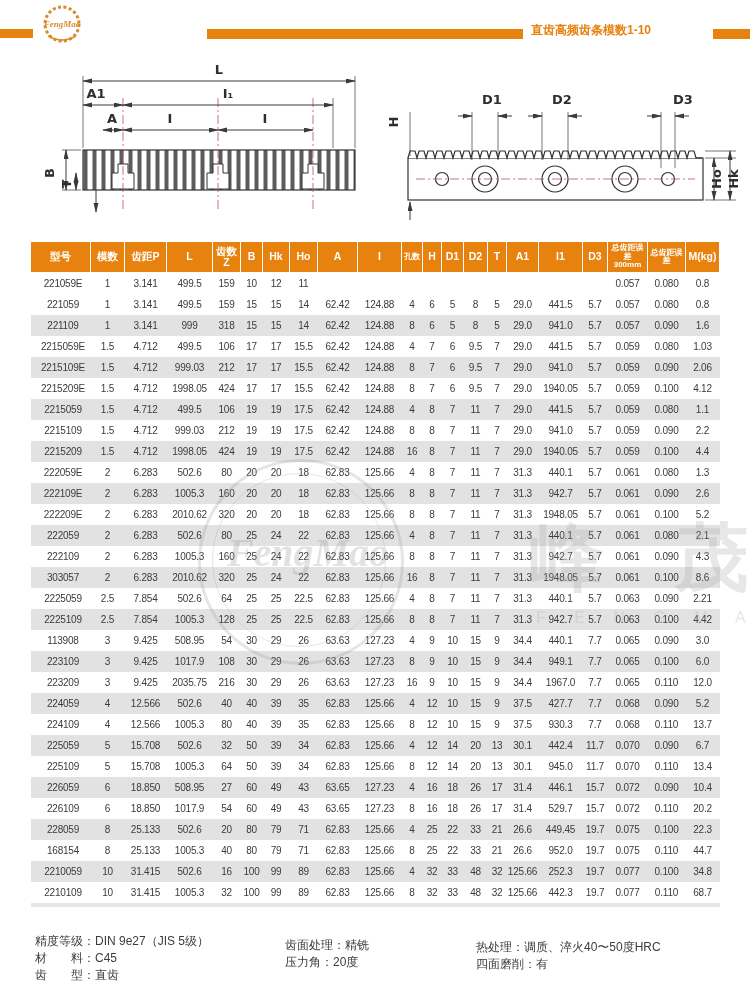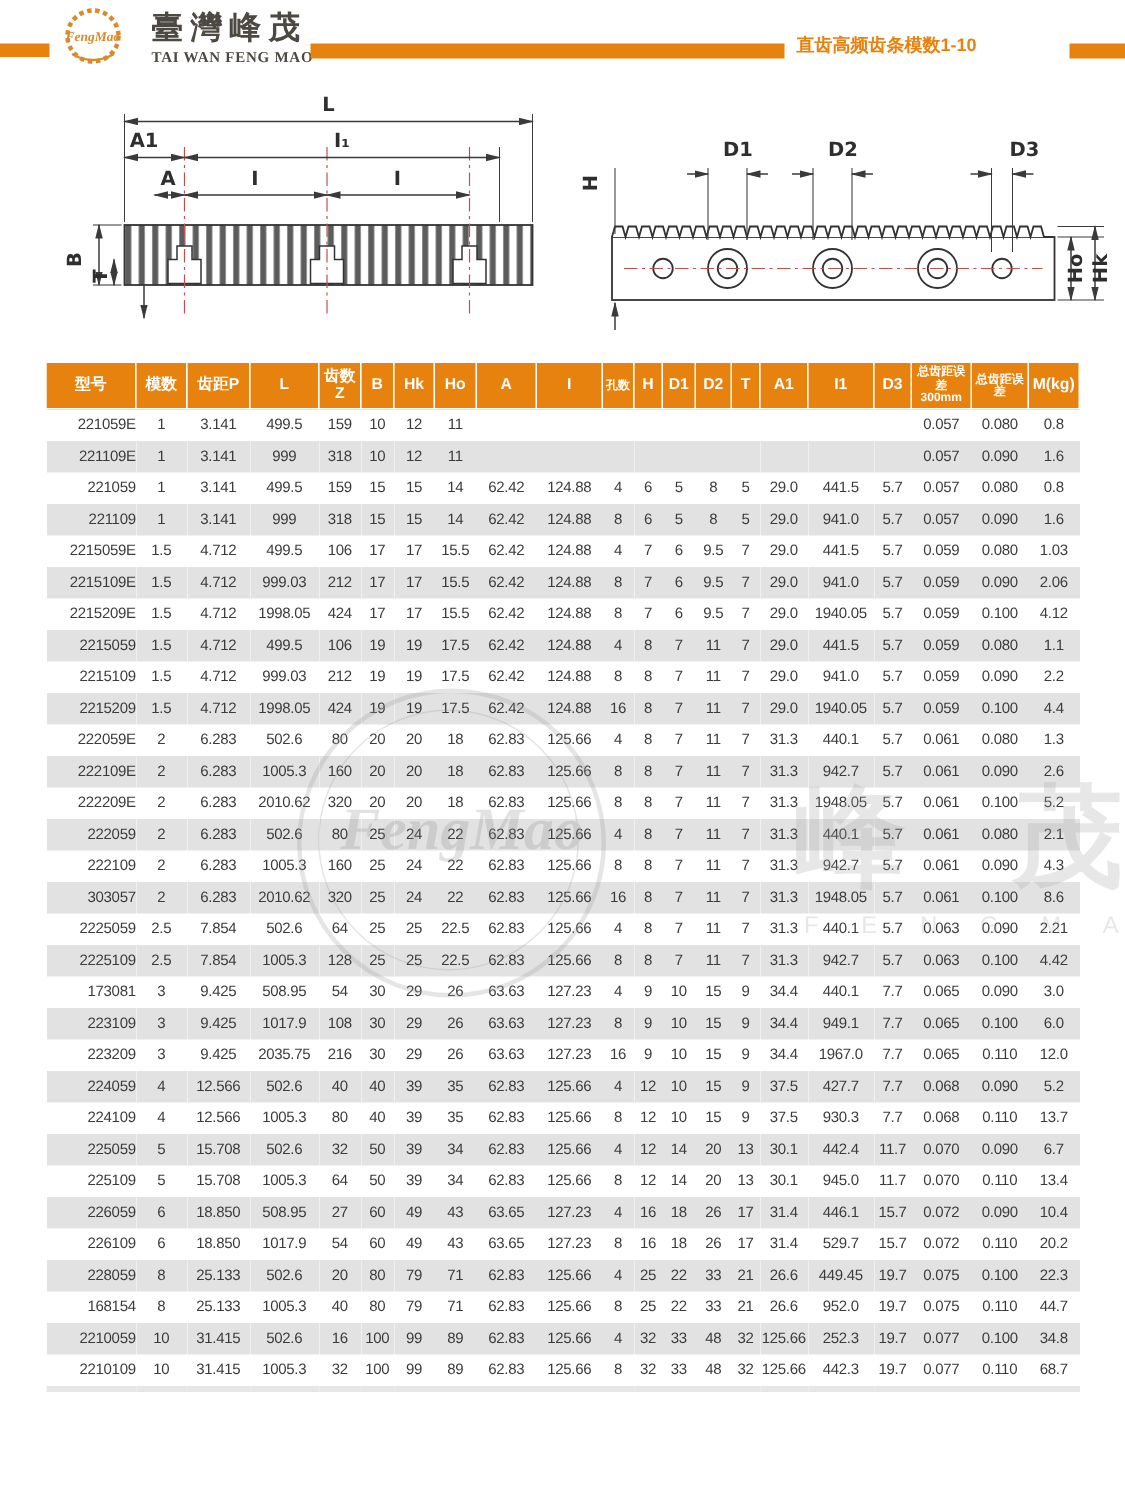--- a/index.html
+++ b/index.html
@@ -30,21 +30,21 @@
   .dlabel{font:bold 13px "DejaVu Sans",sans-serif;fill:#2e2e2e;}
   
   .table-wrap{position:absolute;left:30px;top:241px;width:690px;}
   table[data-name="spec-table"]{border-collapse:collapse;table-layout:fixed;width:690px;}
   table[data-name="spec-table"] th{background:#e8820e;color:#fff;font-size:10.5px;
       font-weight:bold;height:30px;padding:0;border:1.5px solid #fff;
       text-align:center;vertical-align:middle;line-height:1.05;white-space:pre-line;}
   table[data-name="spec-table"] th.th-sm{font-size:8px;margin-top:22px;}
   table[data-name="spec-table"] td{height:21px;padding:0;font-size:10px;text-align:center;
       white-space:nowrap;overflow:hidden;color:#3b3b3b;letter-spacing:-0.2px;}
-  table[data-name="spec-table"] td:first-child{text-align:right;padding-left:5px;}
+  table[data-name="spec-table"] td:first-child{text-align:center;padding-left:5px;}
   table[data-name="spec-table"] tr.stripe td{background:#e2e2e2;}
   table[data-name="spec-table"]{border-bottom:4px solid #e6e6e6;}
   
   .watermark{position:absolute;left:0;top:0;width:690px;height:690px;
              pointer-events:none;opacity:0.25;}
   .wm-ring{position:absolute;left:168px;top:218px;width:200px;height:200px;
            border:3px solid #9a9a9a;border-radius:50%;}
   .wm-ring-inner{position:absolute;left:182px;top:232px;width:172px;height:172px;
            border:1.5px solid #9a9a9a;border-radius:50%;}
   .wm-script{position:absolute;left:168px;top:288px;width:220px;text-align:center;
@@ -67,24 +67,20 @@
 <div class="page" data-name="page">
 
   <div class="hdr" data-name="header">
     <div class="bar bar-left" data-name="accent-bar-left"></div>
     <div class="emblem" data-name="brand-logo-gear-icon">
       <svg width="60" height="46" viewBox="0 0 60 46">
         <circle cx="26" cy="22" r="17" fill="none" stroke="#d98a2b" stroke-width="3" stroke-dasharray="3 2.4"></circle>
         <path d="M12,34 q14,8 28,0" fill="none" stroke="#d98a2b" stroke-width="1.5"></path>
         <text x="26" y="25" text-anchor="middle" style="font:italic bold 9px 'Liberation Serif',serif;fill:#d98a2b" data-name="brand-logo-script">FengMao</text>
       </svg>
-    </div>
-    <div class="brand" data-name="brand">
-      <div class="brand-cn" data-name="brand-name-cn">臺灣峰茂</div>
-      <div class="brand-en" data-name="brand-name-en">TAI WAN FENG MAO</div>
     </div>
     <div class="bar bar-mid" data-name="accent-bar-middle"></div>
     <div class="page-title" data-name="page-title">直齿高频齿条模数1-10</div>
     <div class="bar bar-right" data-name="accent-bar-right"></div>
   </div>
 
   <div class="drawings" data-name="technical-drawings">
 
     <svg class="dwg dwg-left" data-name="rack-top-view-drawing" width="342" height="168" viewBox="0 0 342 168">
       <defs>
@@ -262,43 +258,20 @@
             <td data-name="cell"></td>
             <td data-name="cell"></td>
             <td data-name="cell"></td>
             <td data-name="cell"></td>
             <td data-name="cell"></td>
             <td data-name="cell"></td>
             <td data-name="cell">0.057</td>
             <td data-name="cell">0.080</td>
             <td data-name="cell">0.8</td>
           </tr>
-          <tr data-name="table-row" class="stripe">
-            <td data-name="cell">221109E</td>
-            <td data-name="cell">1</td>
-            <td data-name="cell">3.141</td>
-            <td data-name="cell">999</td>
-            <td data-name="cell">318</td>
-            <td data-name="cell">10</td>
-            <td data-name="cell">12</td>
-            <td data-name="cell">11</td>
-            <td data-name="cell"></td>
-            <td data-name="cell"></td>
-            <td data-name="cell"></td>
-            <td data-name="cell"></td>
-            <td data-name="cell"></td>
-            <td data-name="cell"></td>
-            <td data-name="cell"></td>
-            <td data-name="cell"></td>
-            <td data-name="cell"></td>
-            <td data-name="cell"></td>
-            <td data-name="cell">0.057</td>
-            <td data-name="cell">0.090</td>
-            <td data-name="cell">1.6</td>
-          </tr>
           <tr data-name="table-row">
             <td data-name="cell">221059</td>
             <td data-name="cell">1</td>
             <td data-name="cell">3.141</td>
             <td data-name="cell">499.5</td>
             <td data-name="cell">159</td>
             <td data-name="cell">15</td>
             <td data-name="cell">15</td>
             <td data-name="cell">14</td>
             <td data-name="cell">62.42</td>
@@ -654,21 +627,21 @@
             <td data-name="cell">11</td>
             <td data-name="cell">7</td>
             <td data-name="cell">31.3</td>
             <td data-name="cell">942.7</td>
             <td data-name="cell">5.7</td>
             <td data-name="cell">0.063</td>
             <td data-name="cell">0.100</td>
             <td data-name="cell">4.42</td>
           </tr>
           <tr data-name="table-row">
-            <td data-name="cell">173081</td>
+            <td data-name="cell">113908</td>
             <td data-name="cell">3</td>
             <td data-name="cell">9.425</td>
             <td data-name="cell">508.95</td>
             <td data-name="cell">54</td>
             <td data-name="cell">30</td>
             <td data-name="cell">29</td>
             <td data-name="cell">26</td>
             <td data-name="cell">63.63</td>
             <td data-name="cell">127.23</td>
             <td data-name="cell">4</td>
@@ -963,14 +936,29 @@
     </table>
     <div class="watermark" data-name="watermark">
       <div class="wm-ring"></div>
       <div class="wm-ring-inner"></div>
       <div class="wm-script" data-name="watermark-script">FengMao</div>
       <div class="wm-cn" data-name="watermark-cn">峰 茂</div>
       <div class="wm-en" data-name="watermark-en">F E N G   M A O</div>
     </div>
   </div>
 
+  <div class="ftr" data-name="footer-specs">
+    <div class="col f-col1" data-name="footer-column-material">
+      <div data-name="spec-line-precision">精度等级：DIN 9e27（JIS 5级）</div>
+      <div data-name="spec-line-material">材　　料：C45</div>
+      <div data-name="spec-line-tooth-type">齿　　型：直齿</div>
+    </div>
+    <div class="col f-col2" data-name="footer-column-surface">
+      <div data-name="spec-line-surface">齿面处理：精铣</div>
+      <div data-name="spec-line-pressure-angle">压力角：20度</div>
+    </div>
+    <div class="col f-col3" data-name="footer-column-treatment">
+      <div data-name="spec-line-heat-treatment">热处理：调质、淬火40〜50度HRC</div>
+      <div data-name="spec-line-grinding">四面磨削：有</div>
+    </div>
+  </div>
 
 </div>
 
 </body></html>

